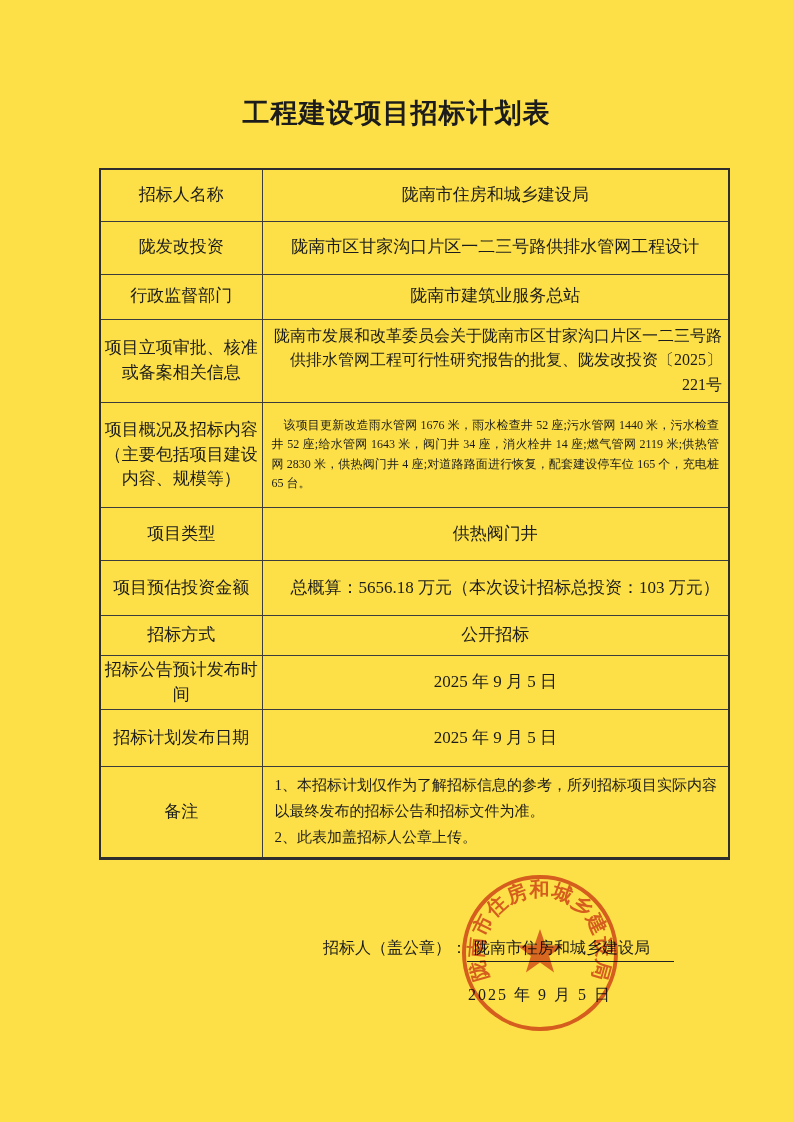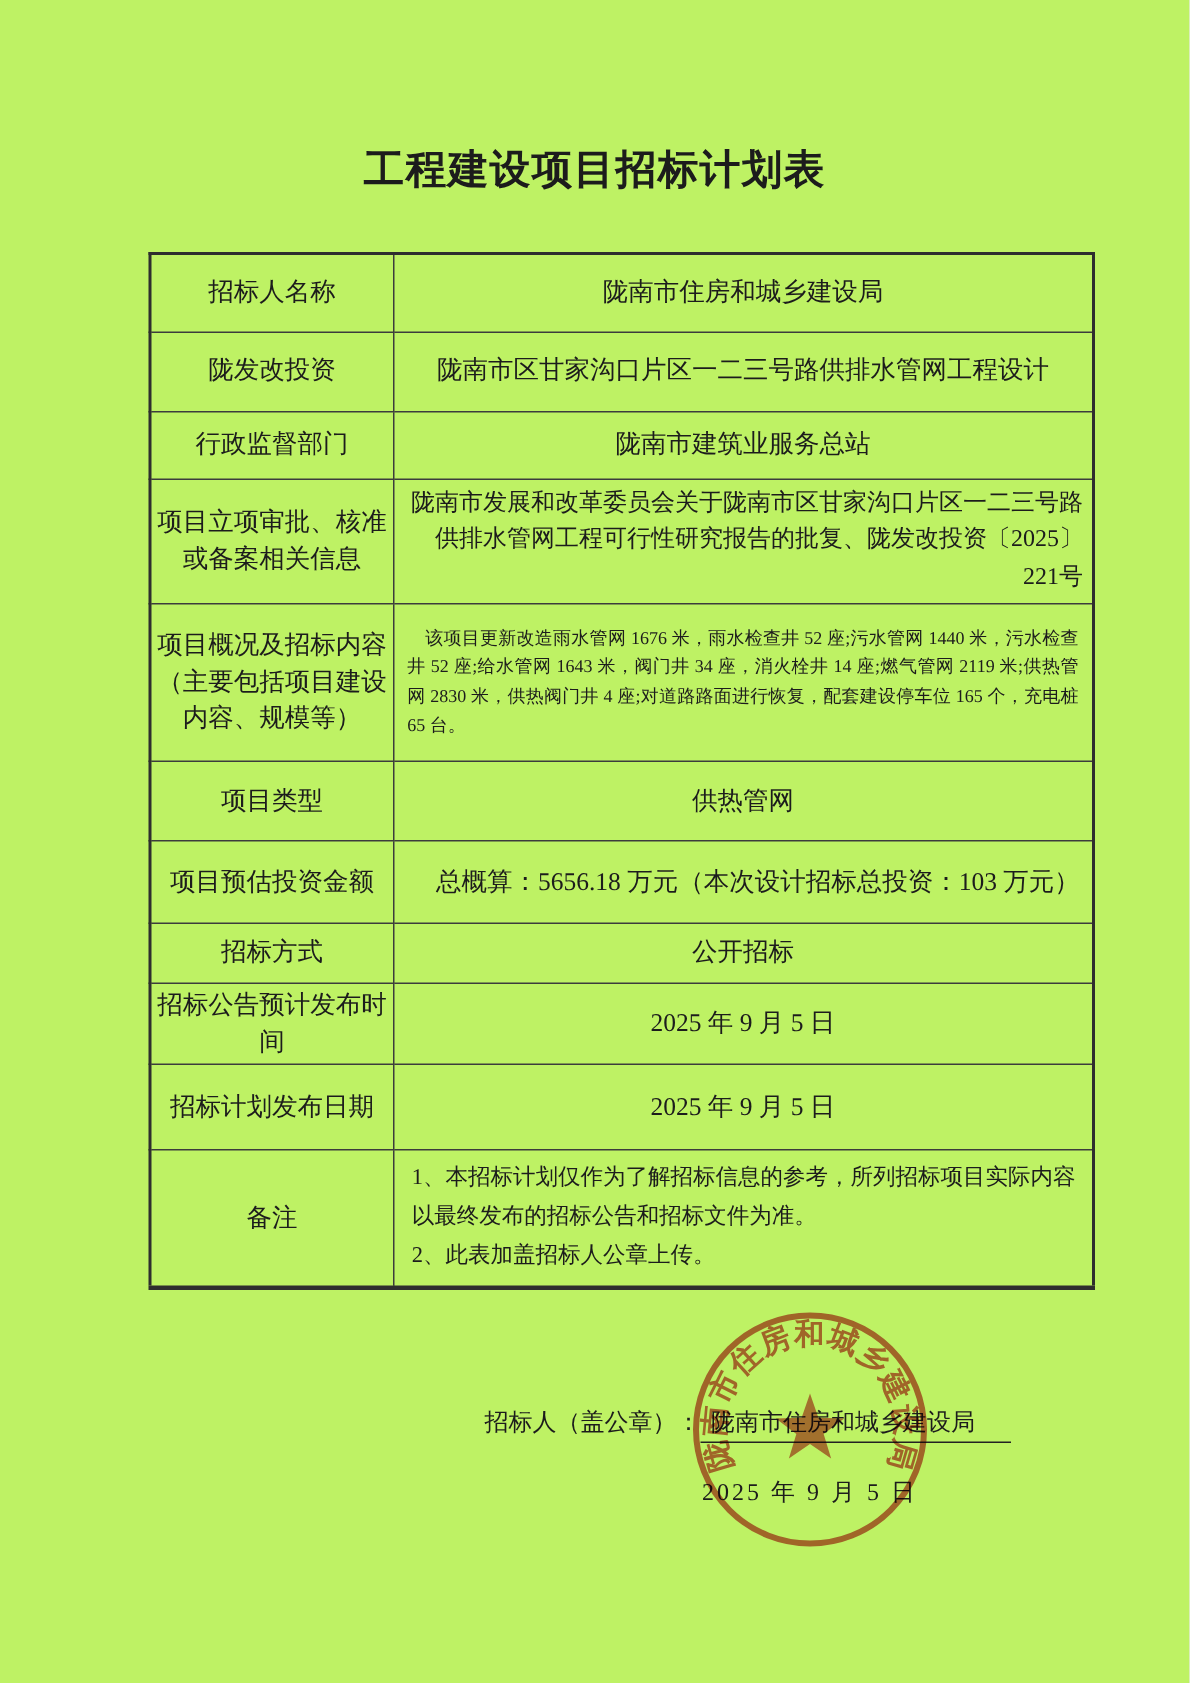--- a/index.html
+++ b/index.html
@@ -1,18 +1,18 @@
 <!DOCTYPE html>
 <html style="--seal-color: #d0504b;"><head>
 <meta charset="utf-8">
 <style>
   html,body{margin:0;padding:0;background:#e8e8e8;}
   .page{
     position:relative;width:793px;height:1122px;margin:0 auto;
-    background:#bef264;overflow:hidden;
+    background:#fde047;overflow:hidden;
     font-family:"Liberation Serif","DejaVu Serif",serif;
     color:#1c1c1c;
   }
   .doc-title{
     position:absolute;top:95px;left:0;width:100%;
     text-align:center;font-size:27px;font-weight:700;
     letter-spacing:1px;margin:0;
   }
   .doc-table{
     position:absolute;left:99px;top:168px;width:629px;
@@ -35,21 +35,21 @@
   .doc-table tr:nth-child(8){height:40px}
   .doc-table tr:nth-child(9){height:42px}
   .doc-table tr:nth-child(10){height:57px}
   .doc-table tr:nth-child(11){height:48px}
   .doc-table tr:nth-child(12){height:98px}
   tr.r-approval td.val{font-size:16px;padding:4px 6px;line-height:1.55;text-align:right;}
   tr.r-overview td.val{
     text-align:justify;text-indent:1em;font-size:12px;
     padding:4px 9px;line-height:1.62;
   }
-  tr.r-invest td.val{text-align:center;padding-left:28px;}
+  tr.r-invest td.val{text-align:left;padding-left:28px;}
   tr.r-remarks td.val{
     text-align:left;white-space:pre-line;font-size:15px;
     padding:6px 10px 6px 12px;line-height:1.72;
   }
   .sign-line{position:absolute;left:323px;top:938px;font-size:16px;}
   .sign-value{
     display:inline-block;border-bottom:1.5px solid #222;
     padding:0 24px 2px 7px;
   }
   .sign-date{
@@ -95,21 +95,21 @@
       <tr class="r-approval">
         <td class="lbl">项目立项审批、核准或备案相关信息</td>
         <td class="val">陇南市发展和改革委员会关于陇南市区甘家沟口片区一二三号路供排水管网工程可行性研究报告的批复、陇发改投资〔2025〕221号</td>
       </tr>
       <tr class="r-overview">
         <td class="lbl">项目概况及招标内容（主要包括项目建设内容、规模等）</td>
         <td class="val">该项目更新改造雨水管网 1676 米，雨水检查井 52 座;污水管网 1440 米，污水检查井 52 座;给水管网 1643 米，阀门井 34 座，消火栓井 14 座;燃气管网 2119 米;供热管网 2830 米，供热阀门井 4 座;对道路路面进行恢复，配套建设停车位 165 个，充电桩 65 台。</td>
       </tr>
       <tr>
         <td class="lbl">项目类型</td>
-        <td class="val">供热管网</td>
+        <td class="val">供热阀门井</td>
       </tr>
       <tr class="r-invest">
         <td class="lbl">项目预估投资金额</td>
         <td class="val">总概算：5656.18 万元（本次设计招标总投资：103 万元）</td>
       </tr>
       <tr>
         <td class="lbl">招标方式</td>
         <td class="val">公开招标</td>
       </tr>
       <tr>

